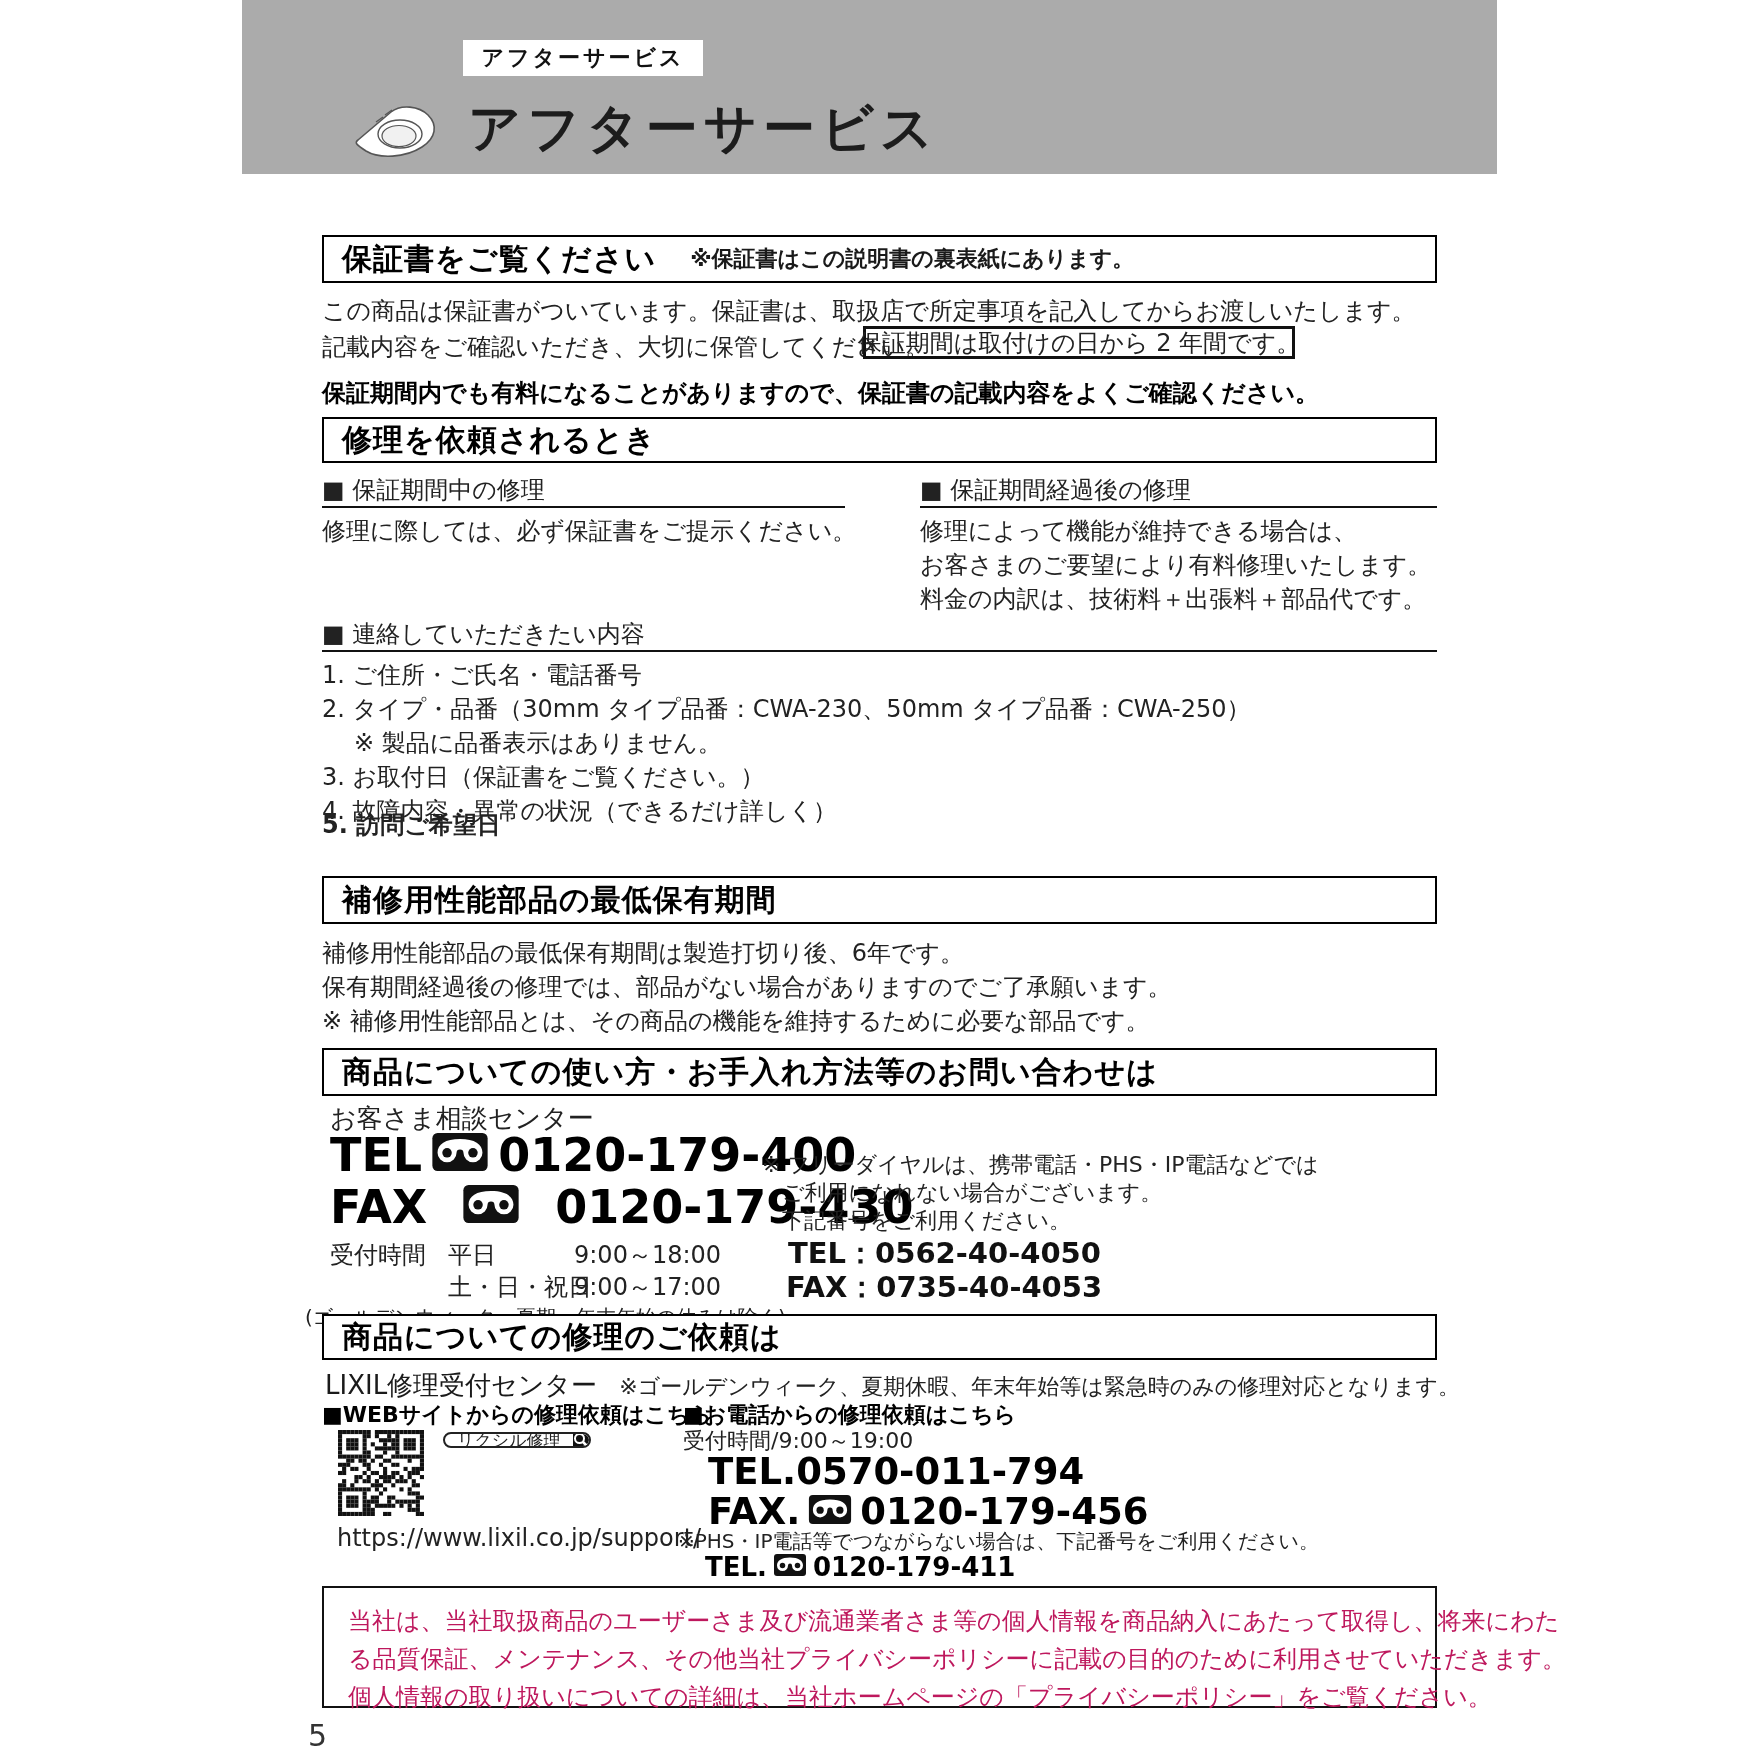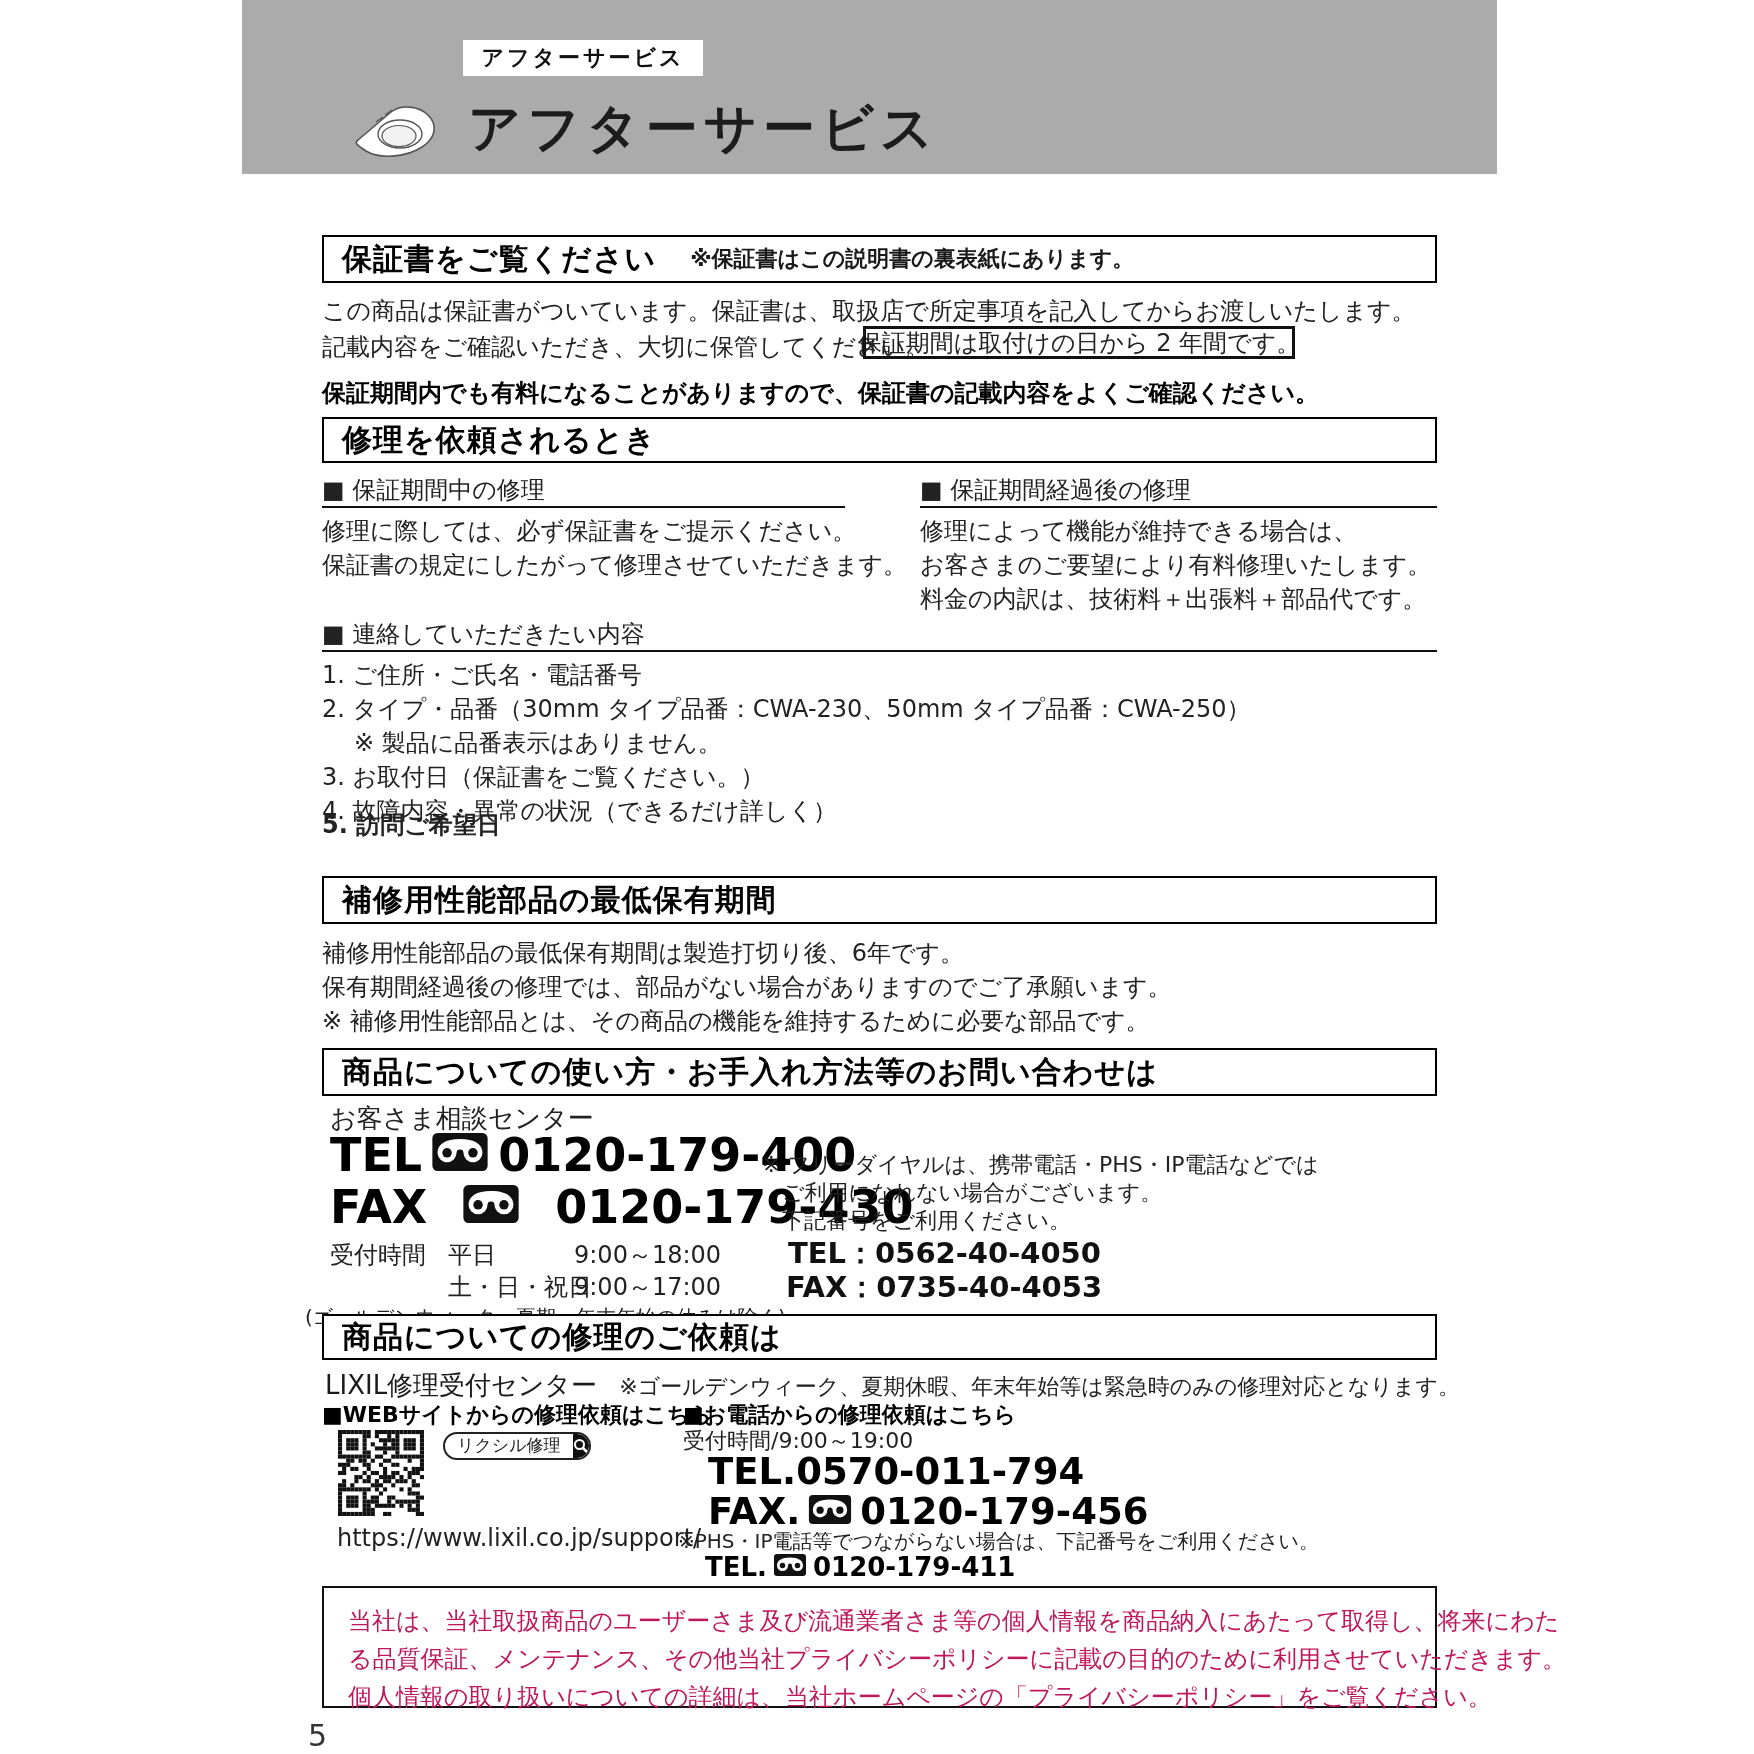--- a/index.html
+++ b/index.html
@@ -22,21 +22,21 @@
   .tel-row{display:flex;align-items:center;font-size:46px;font-weight:bold;color:#000;white-space:nowrap;}
   .tel-row .fd{margin:0 10px;}
   .small22{font-size:22px;white-space:nowrap;color:#222;}
   .small20{font-size:20px;white-space:nowrap;color:#222;}
   .alt-tel{font-size:29px;font-weight:bold;color:#111;white-space:nowrap;}
   .label-bold22{font-size:22px;font-weight:bold;color:#000;white-space:nowrap;}
   .tel-mid{display:flex;align-items:center;font-size:37px;font-weight:bold;color:#000;white-space:nowrap;}
   .tel-mid .fd{margin:0 8px;}
   .tel-sm{display:flex;align-items:center;font-size:26px;font-weight:bold;color:#000;white-space:nowrap;}
   .tel-sm .fd{margin:0 7px;}
-  .pill{display:flex;border:2px solid #222;border-radius:14px;height:28px;box-sizing:border-box;
+  .pill{display:flex;align-items:center;border:2px solid #222;border-radius:14px;height:16px;box-sizing:border-box;
         font-size:17px;color:#222;overflow:hidden;white-space:nowrap;}
   .pill .txt{padding:0 12px;flex:1;}
   .pill .btn{background:#111;height:100%;width:40px;display:flex;align-items:center;justify-content:center;border-radius:0 12px 12px 0;}
   .privacy{border:2px solid #111;box-sizing:border-box;padding:14px 0 0 24px;}
   .privacy div{font-size:24px;line-height:38px;white-space:nowrap;color:#be185d;}
   .url{font-size:24px;color:#222;white-space:nowrap;margin-left:15px;}
 </style>
 </head>
 <body>
 
@@ -66,21 +66,20 @@
   <div class="abs boxed-note" style="left:863px;top:326px;width:432px;height:33px;">保証期間は取付けの日から 2 年間です。</div>
   <div class="abs bold24" style="left:322px;top:377px;">保証期間内でも有料になることがありますので、保証書の記載内容をよくご確認ください。</div>
 
   <div class="abs secbox" style="left:322px;top:417px;width:1115px;height:46px;">
     <span class="sechead">修理を依頼されるとき</span>
   </div>
 
   <div class="abs subhead" style="left:322px;top:474px;">■ 保証期間中の修理</div>
   <div class="abs rule" style="left:322px;top:506px;width:523px;"></div>
   <div class="abs body24" style="left:322px;top:516px;">修理に際しては、必ず保証書をご提示ください。</div>
-  <div class="abs body24" style="left:322px;top:550px;">保証書の規定にしたがって修理させていただきます。</div>
 
   <div class="abs subhead" style="left:920px;top:474px;">■ 保証期間経過後の修理</div>
   <div class="abs rule" style="left:920px;top:506px;width:517px;"></div>
   <div class="abs body24" style="left:920px;top:516px;">修理によって機能が維持できる場合は、</div>
   <div class="abs body24" style="left:920px;top:550px;">お客さまのご要望により有料修理いたします。</div>
   <div class="abs body24" style="left:920px;top:584px;">料金の内訳は、技術料＋出張料＋部品代です。</div>
 
   <div class="abs subhead" style="left:322px;top:618px;">■ 連絡していただきたい内容</div>
   <div class="abs rule" style="left:322px;top:650px;width:1115px;"></div>
   <div class="abs body24" style="left:322px;top:660px;">1. ご住所・ご氏名・電話番号</div>

